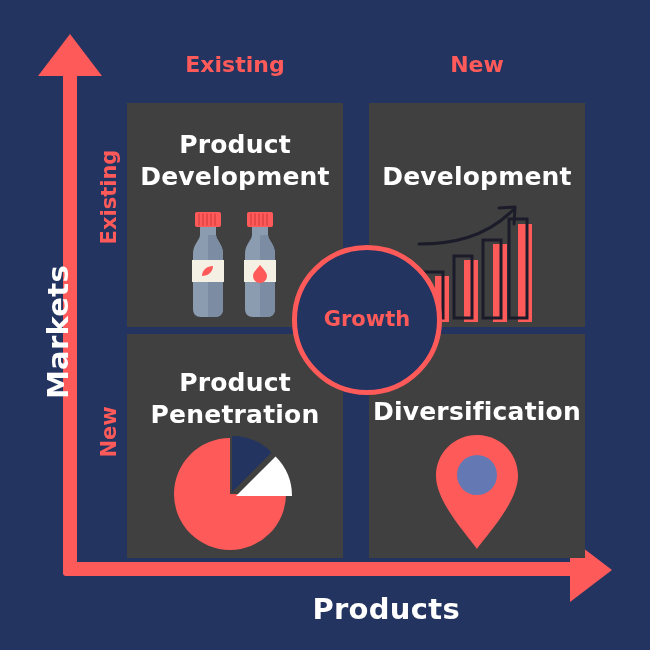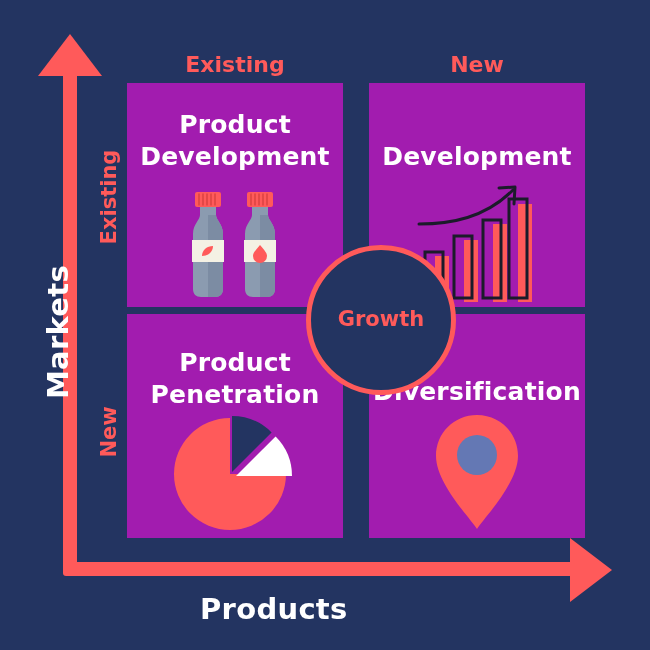--- a/index.html
+++ b/index.html
@@ -66,21 +66,21 @@
     color: #ffffff;
     font-size: 29px;
     font-weight: bold;
     letter-spacing: 0.3px;
   }
   #products-label {
     position: absolute;
     left: 200px;
     top: 592px;
     width: 260px;
-    text-align: left;
+    text-align: right;
     color: #ffffff;
     font-size: 29px;
     font-weight: bold;
     letter-spacing: 0.3px;
   }
 
   
   .col-head {
     position: absolute;
     top: 52px;
@@ -101,23 +101,24 @@
     color: #ff5a5a;
     font-size: 21px;
     font-weight: bold;
   }
   #row-head-existing { top: 185px; }
   #row-head-new { top: 420px; }
 
   
   .quad {
     position: absolute;
-    background: #a21caf;
+    background: #404040;
     width: 216px;
     height: 224px;
+    margin-top: 20px;
   }
   #quad-product-development  { left: 127px; top: 83px; }
   #quad-market-development   { left: 369px; top: 83px; }
   #quad-product-penetration  { left: 127px; top: 314px; }
   #quad-diversification      { left: 369px; top: 314px; }
 
   .quad-title {
     position: absolute;
     left: 2px;
     width: 212px;
@@ -141,21 +142,21 @@
     align-items: center;
   }
   #art-bottles  { top: 108px; height: 110px; }
   #art-barchart { top: 100px; height: 120px; }
   #art-pie      { top: 96px;  height: 124px; }
   #art-pin      { top: 96px;  height: 124px; }
 
   
   #center-badge {
     position: absolute;
-    left: 306px;
+    left: 292px;
     top: 245px;
     width: 150px;
     height: 150px;
     border-radius: 50%;
     background: #233461;
     border: 5px solid #ff5a5a;
     box-sizing: border-box;
     display: flex;
     flex-direction: row;
     justify-content: center;

